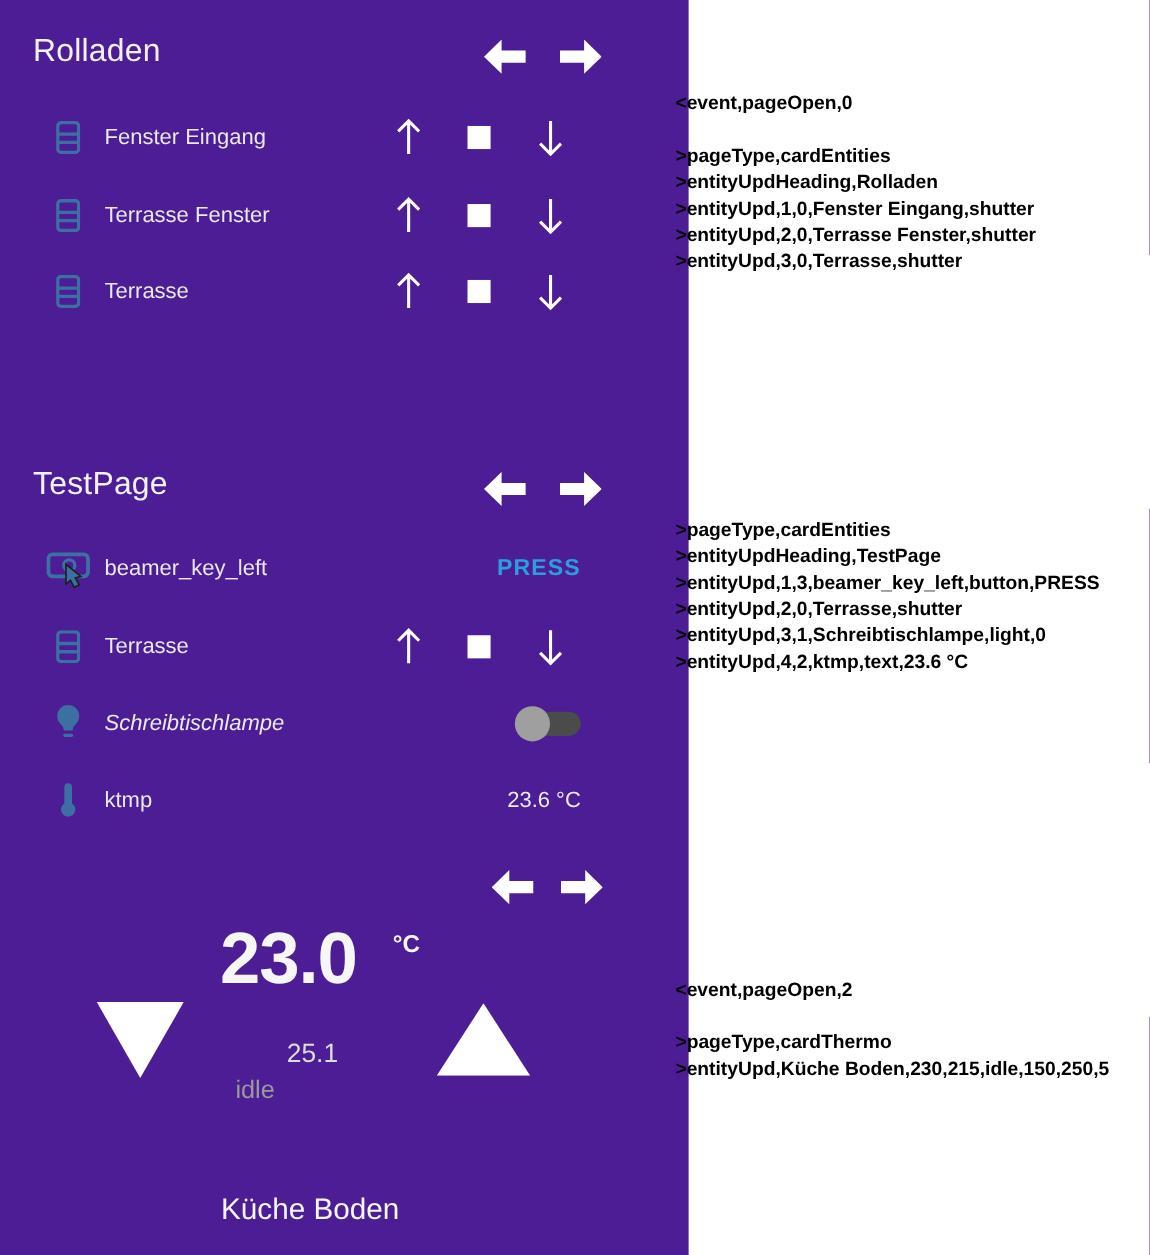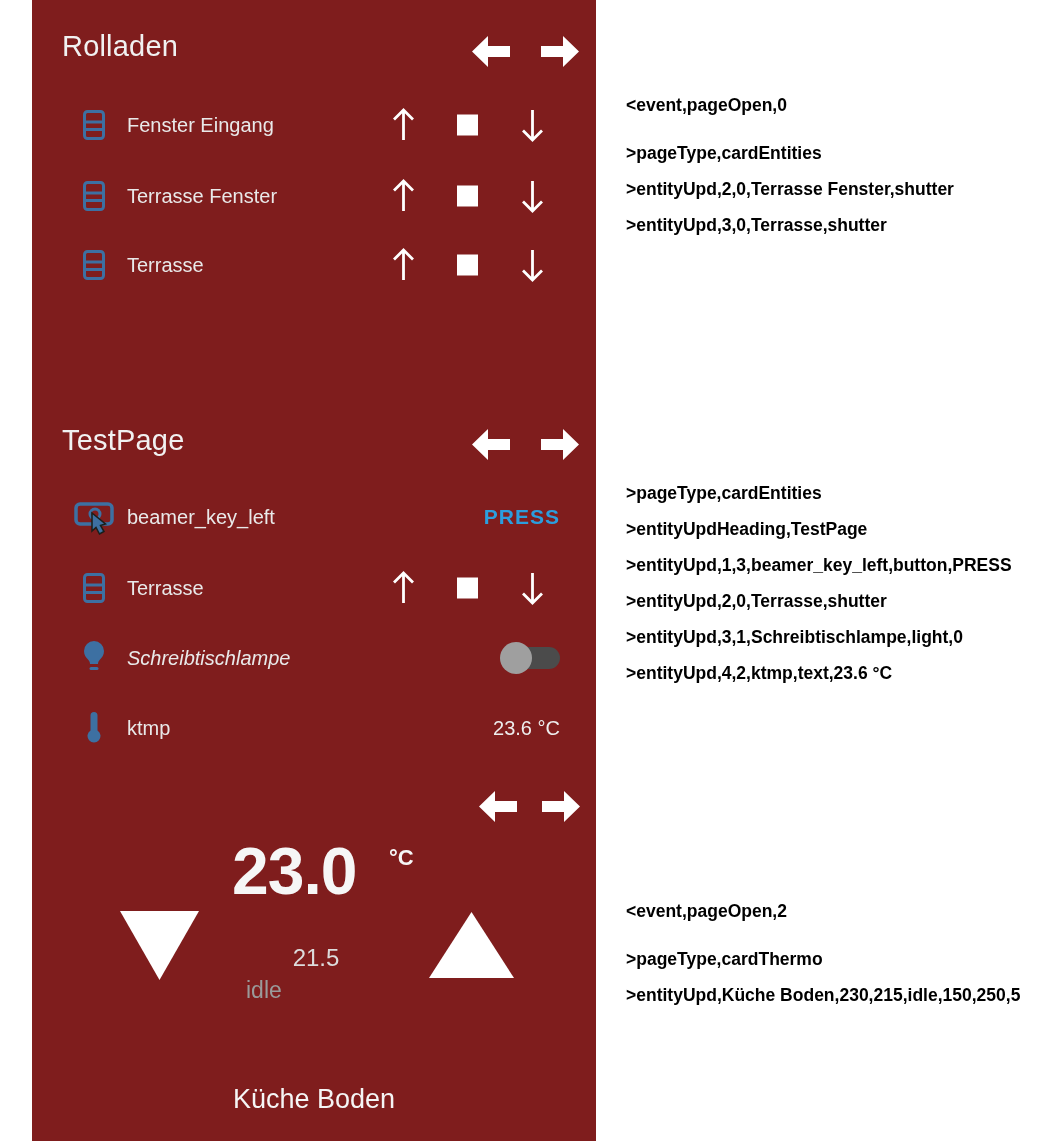--- a/index.html
+++ b/index.html
@@ -2,22 +2,22 @@
 <html><head>
 <meta charset="utf-8">
 <style>
   html,body{margin:0;padding:0;}
   body{
     width:1045px;height:1141px;position:relative;background:#ffffff;
     font-family:"Liberation Sans",sans-serif;overflow:hidden;
   }
   
   .panel{
-    position:absolute;left:0;top:0;width:564px;height:1141px;
-    background:#7f1d1d;color:#ececec;overflow:hidden;margin-left:32px;
+    position:absolute;left:0;top:0;width:626px;height:1141px;
+    background:#4c1d95;color:#ececec;overflow:hidden;
   }
   .card-title{
     position:absolute;left:30px;font-size:29px;font-weight:400;color:#f1f1f1;
     letter-spacing:.2px;white-space:nowrap;
   }
   .nav-arrow{position:absolute;width:38px;height:31px;cursor:pointer;}
   .nav-arrow svg{display:block;width:100%;height:100%;}
   .row{position:absolute;left:0;width:564px;height:56px;}
   .row .entity-icon{
     position:absolute;left:42px;top:50%;transform:translateY(-50%);
@@ -70,21 +70,21 @@
   .thermo-name{
     position:absolute;left:0;top:1084px;width:564px;text-align:center;
     font-size:27px;color:#f5f5f5;
   }
   
   .log{
     position:absolute;left:614px;top:0;width:424px;color:#000;
     font-family:"Liberation Sans",sans-serif;font-weight:700;font-size:17.5px;
   }
   .log-block{position:absolute;left:0;}
-  .log-block p{margin:12px;line-height:24px;white-space:nowrap;}
+  .log-block p{margin:0;line-height:24px;white-space:nowrap;}
   .log-event{margin-bottom:24px !important;}
   .log-event.gap30{margin-bottom:30px !important;}
 </style>
 </head>
 <body>
 
 <div class="panel">
 
   <div class="card-title" style="top:30px;">Rolladen</div>
 
@@ -254,30 +254,32 @@
     <svg viewBox="0 0 79 69">
       <polygon points="0,0 79,0 39.5,69" fill="#ffffff"></polygon>
     </svg>
   </div>
   <div class="thermo-btn" style="left:397px;top:912px;width:85px;height:66px;">
     <svg viewBox="0 0 85 66">
       <polygon points="42.5,0 85,66 0,66" fill="#ffffff"></polygon>
     </svg>
   </div>
 
-  <div class="thermo-setpoint">21.5</div>
+  <div class="thermo-setpoint">25.1</div>
   <div class="thermo-state">idle</div>
   <div class="thermo-name">Küche Boden</div>
 </div>
 
 <div class="log">
 
   <div class="log-block" style="top:81px;">
     <p class="log-event">&lt;event,pageOpen,0</p>
     <p>&gt;pageType,cardEntities</p>
+    <p>&gt;entityUpdHeading,Rolladen</p>
+    <p>&gt;entityUpd,1,0,Fenster Eingang,shutter</p>
     <p>&gt;entityUpd,2,0,Terrasse Fenster,shutter</p>
     <p>&gt;entityUpd,3,0,Terrasse,shutter</p>
   </div>
 
   <div class="log-block" style="top:469px;">
     <p>&gt;pageType,cardEntities</p>
     <p>&gt;entityUpdHeading,TestPage</p>
     <p>&gt;entityUpd,1,3,beamer_key_left,button,PRESS</p>
     <p>&gt;entityUpd,2,0,Terrasse,shutter</p>
     <p>&gt;entityUpd,3,1,Schreibtischlampe,light,0</p>

